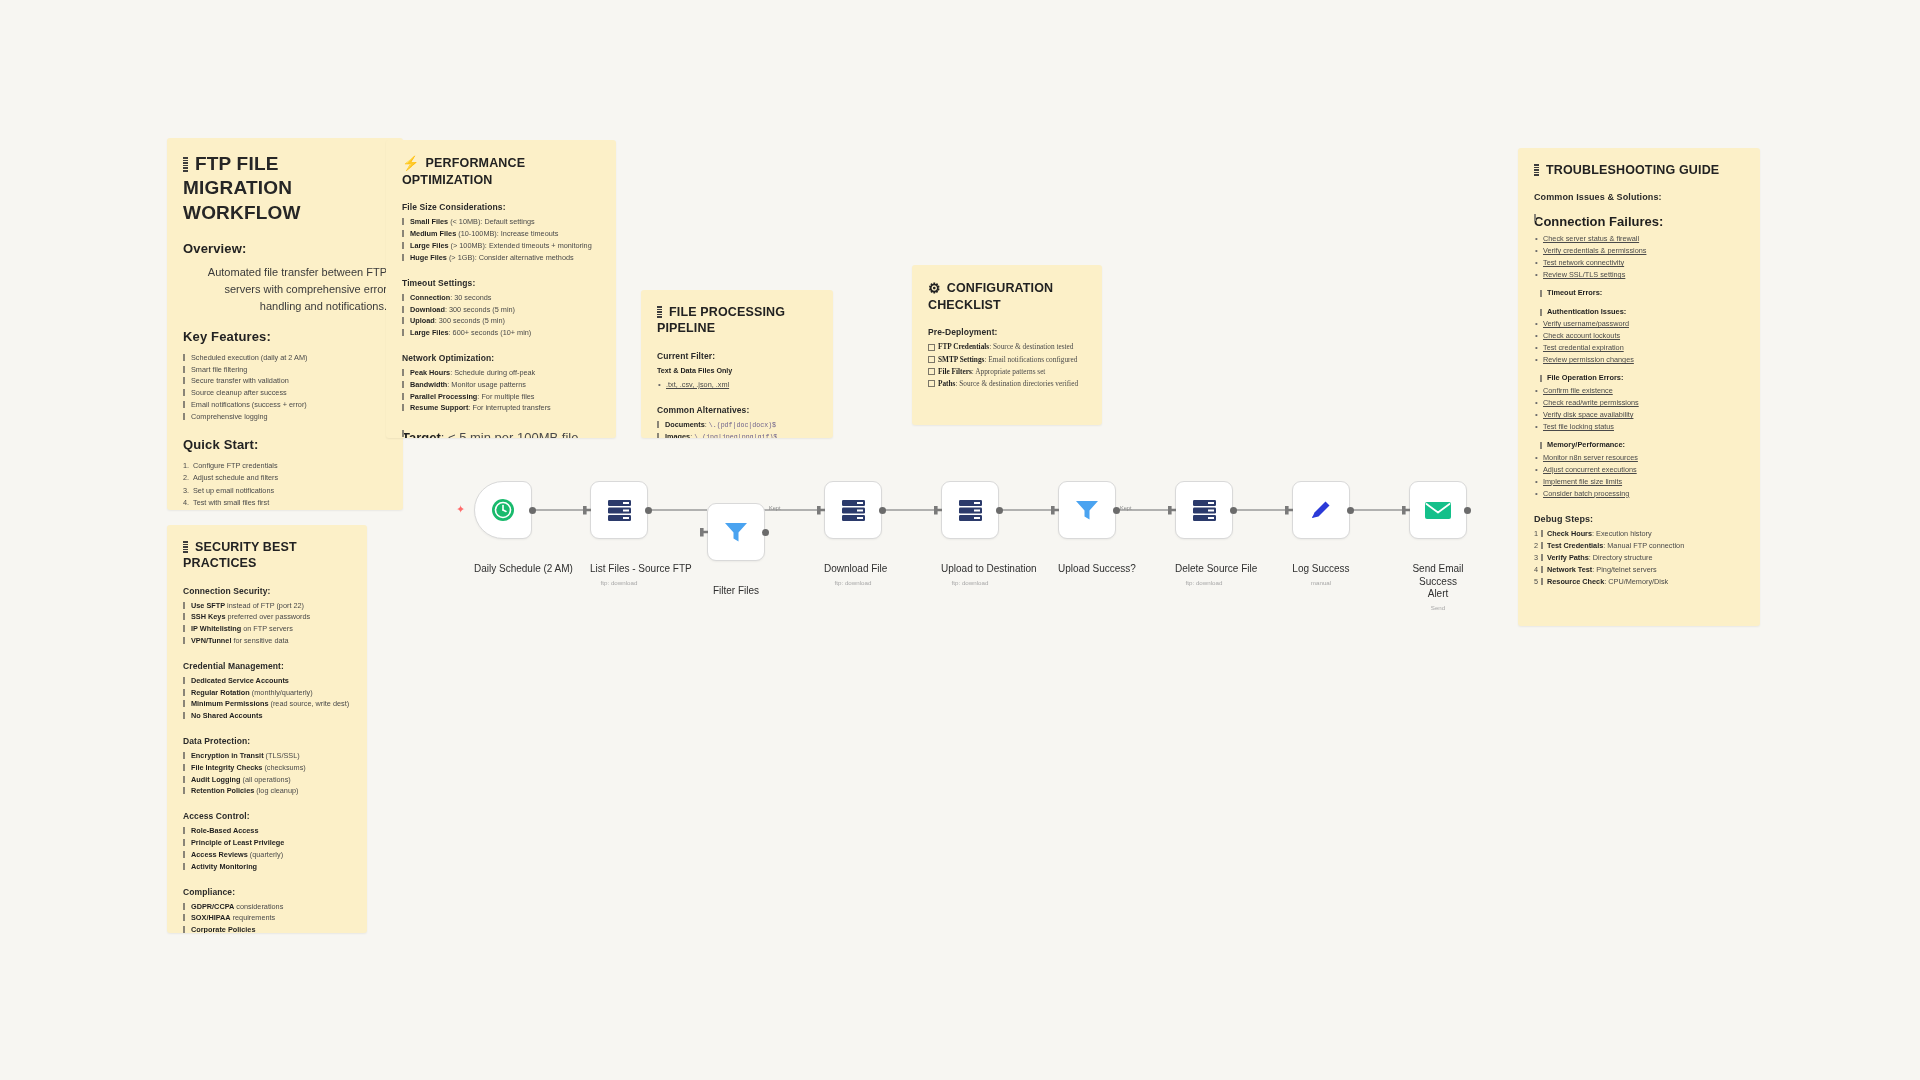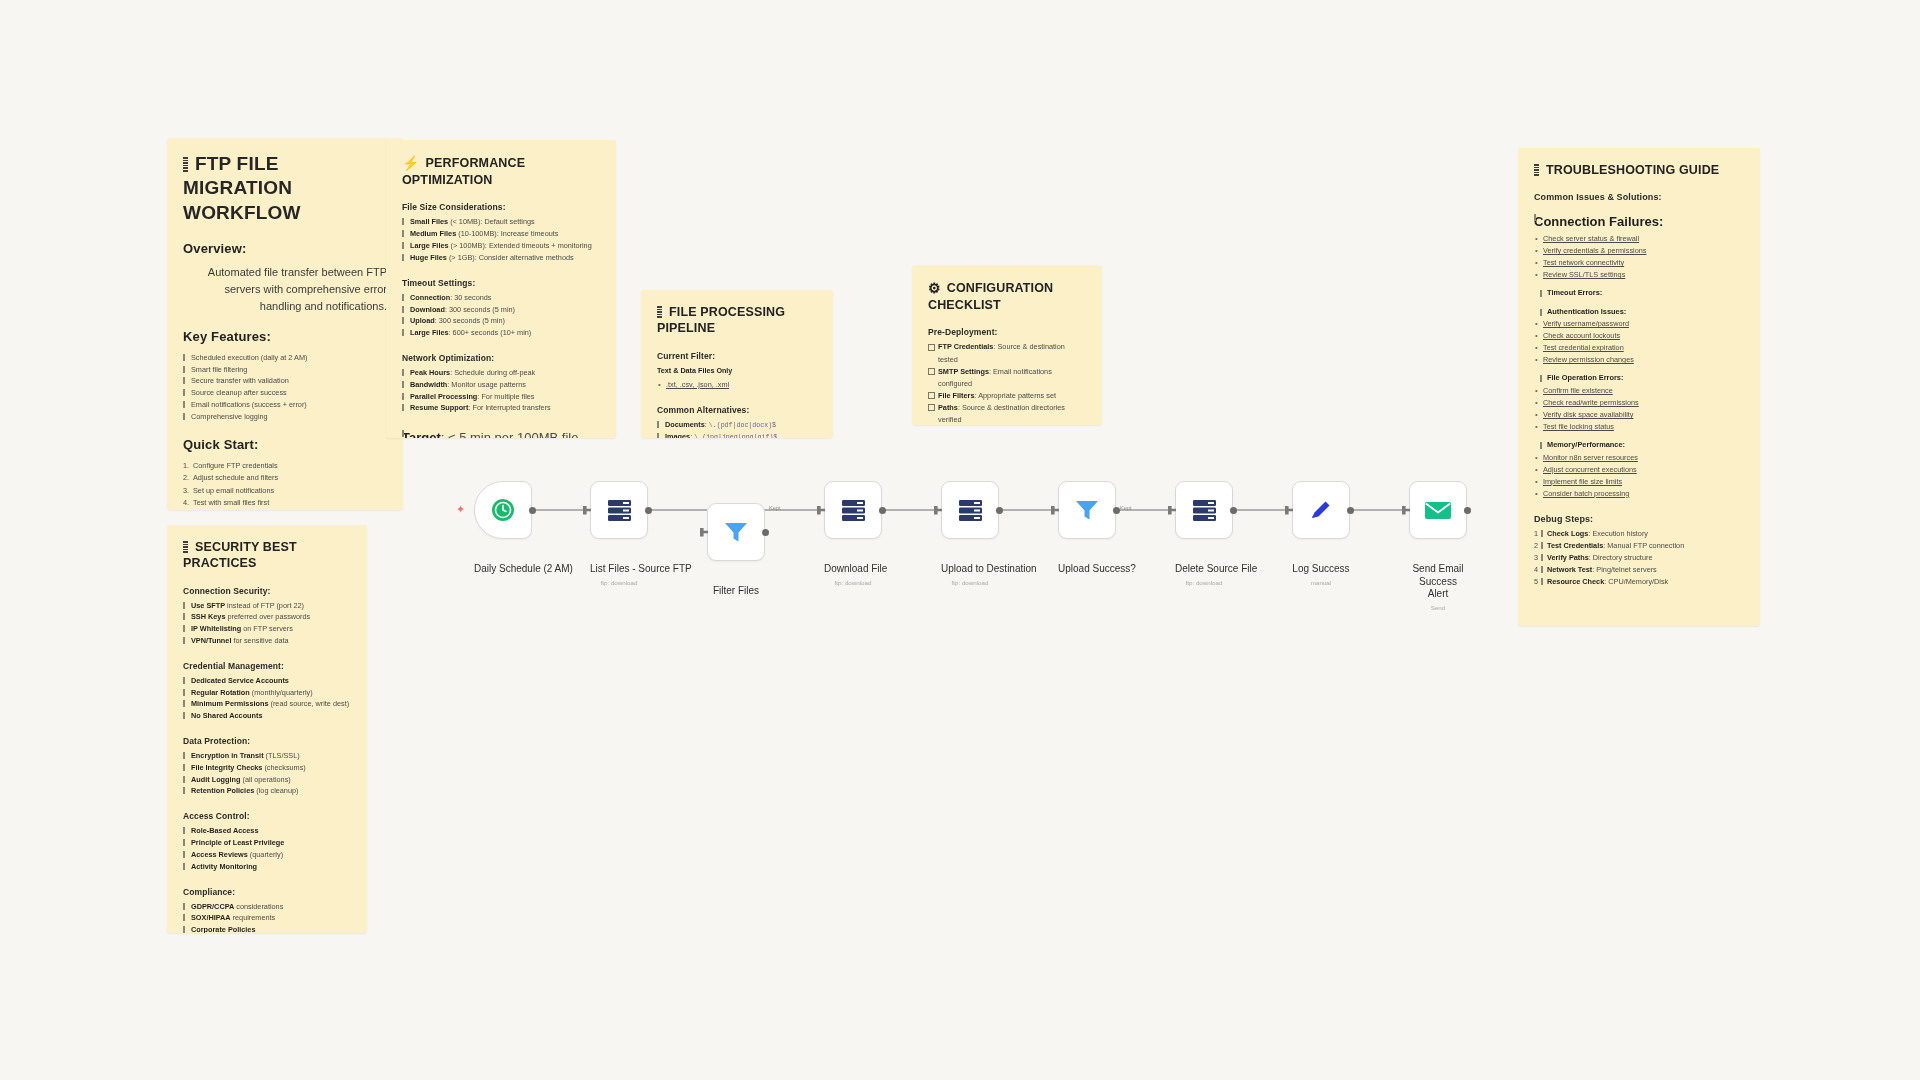--- a/index.html
+++ b/index.html
@@ -65,21 +65,21 @@
   }
   ol.numlist { counter-reset: qs; }
   ol.numlist > li::before {
     content: counter(qs) "."; position: absolute; left: 0; top: 0;
     color: #4a4a4a;
   }
 
   ul.checklist > li {
     list-style: none;
     font-size: 7.3px; line-height: 1.66; color: #4a4a4a;
-    padding-left: 10px; position: relative;
+    padding-left: 10px; position: relative; font-family: Liberation Serif, serif;
   }
   ul.checklist > li::before {
     content: ""; position: absolute; left: 0; top: 2.5px;
     width: 5px; height: 5px; border: 1px solid #7b7668;
   }
   ul.checklist > li b { color: #1f1f1f; font-weight: 700; }
 
   ol.steplist { list-style: none; counter-reset: st; }
   ol.steplist > li {
     font-size: 7.3px; line-height: 1.66; color: #4a4a4a;
@@ -385,21 +385,21 @@
       <li>Monitor n8n server resources</li>
       <li>Adjust concurrent executions</li>
       <li>Implement file size limits</li>
       <li>Consider batch processing</li>
     </ul>
 
     <div class="spacer14"></div>
     <h3 style="font-size:9px;">Debug Steps:</h3>
     <div style="height:4px"></div>
     <ol class="steplist">
-      <li><b>Check Logs</b><span>: Execution history</span></li>
+      <li><b>Check Hours</b><span>: Execution history</span></li>
       <li><b>Test Credentials</b><span>: Manual FTP connection</span></li>
       <li><b>Verify Paths</b><span>: Directory structure</span></li>
       <li><b>Network Test</b><span>: Ping/telnet servers</span></li>
       <li><b>Resource Check</b><span>: CPU/Memory/Disk</span></li>
     </ol>
 
   </div>
 
   <svg id="flow">
     <g stroke="#9a9a9a" stroke-width="1.6" fill="none">

